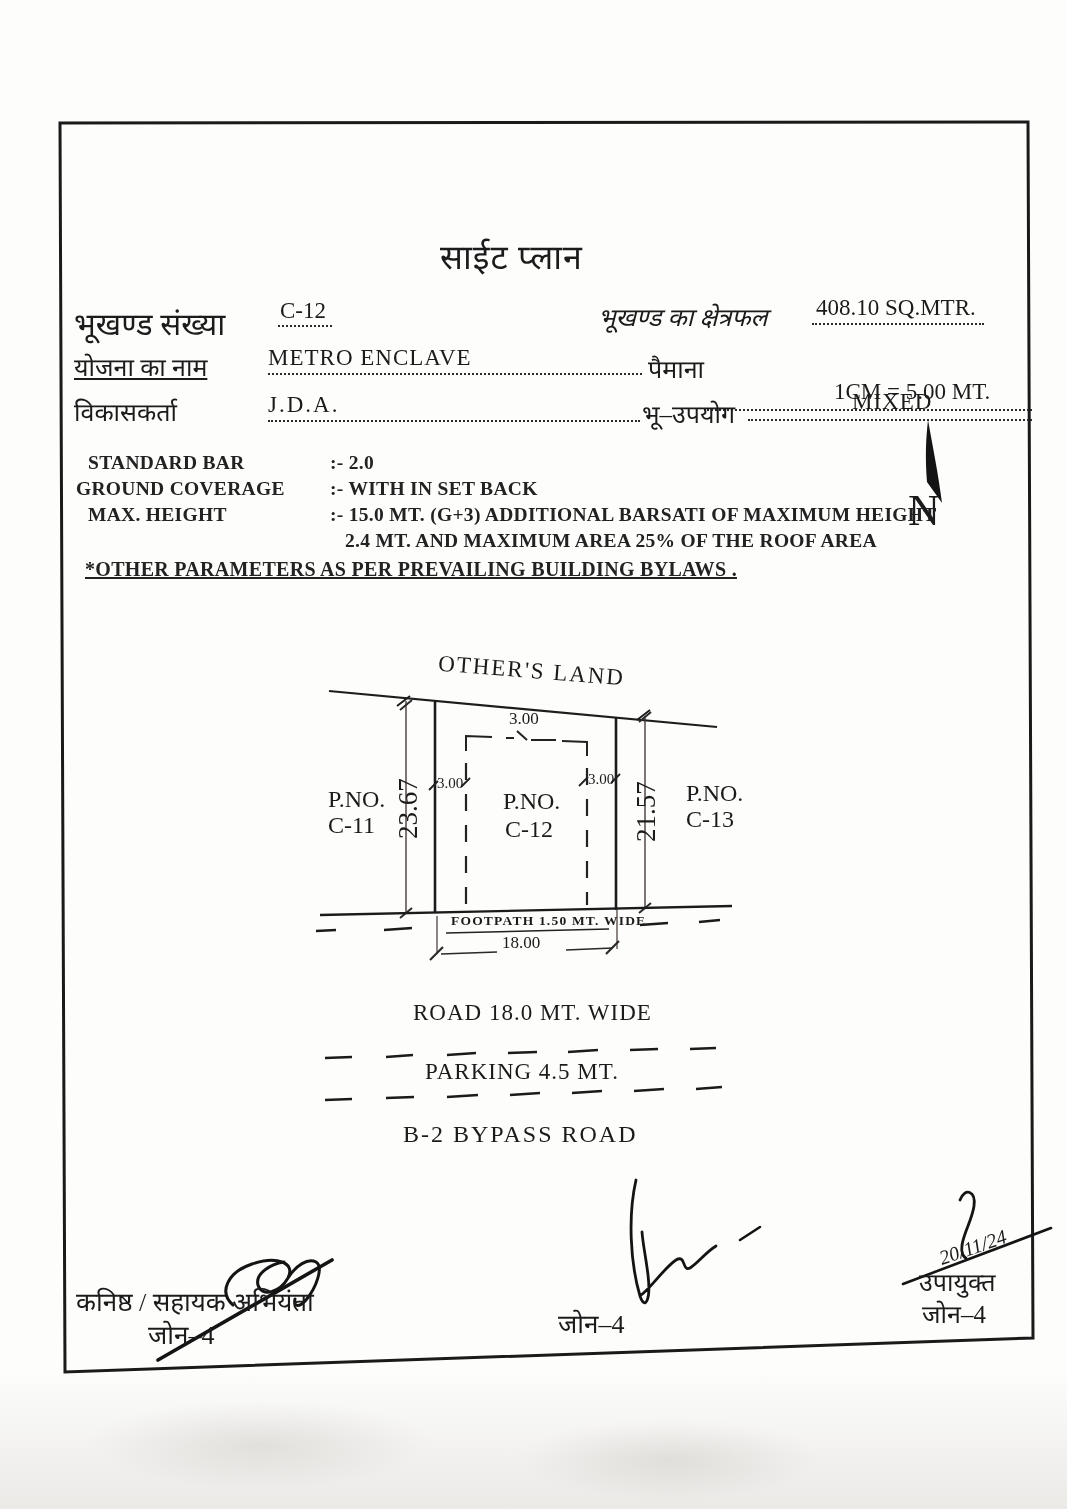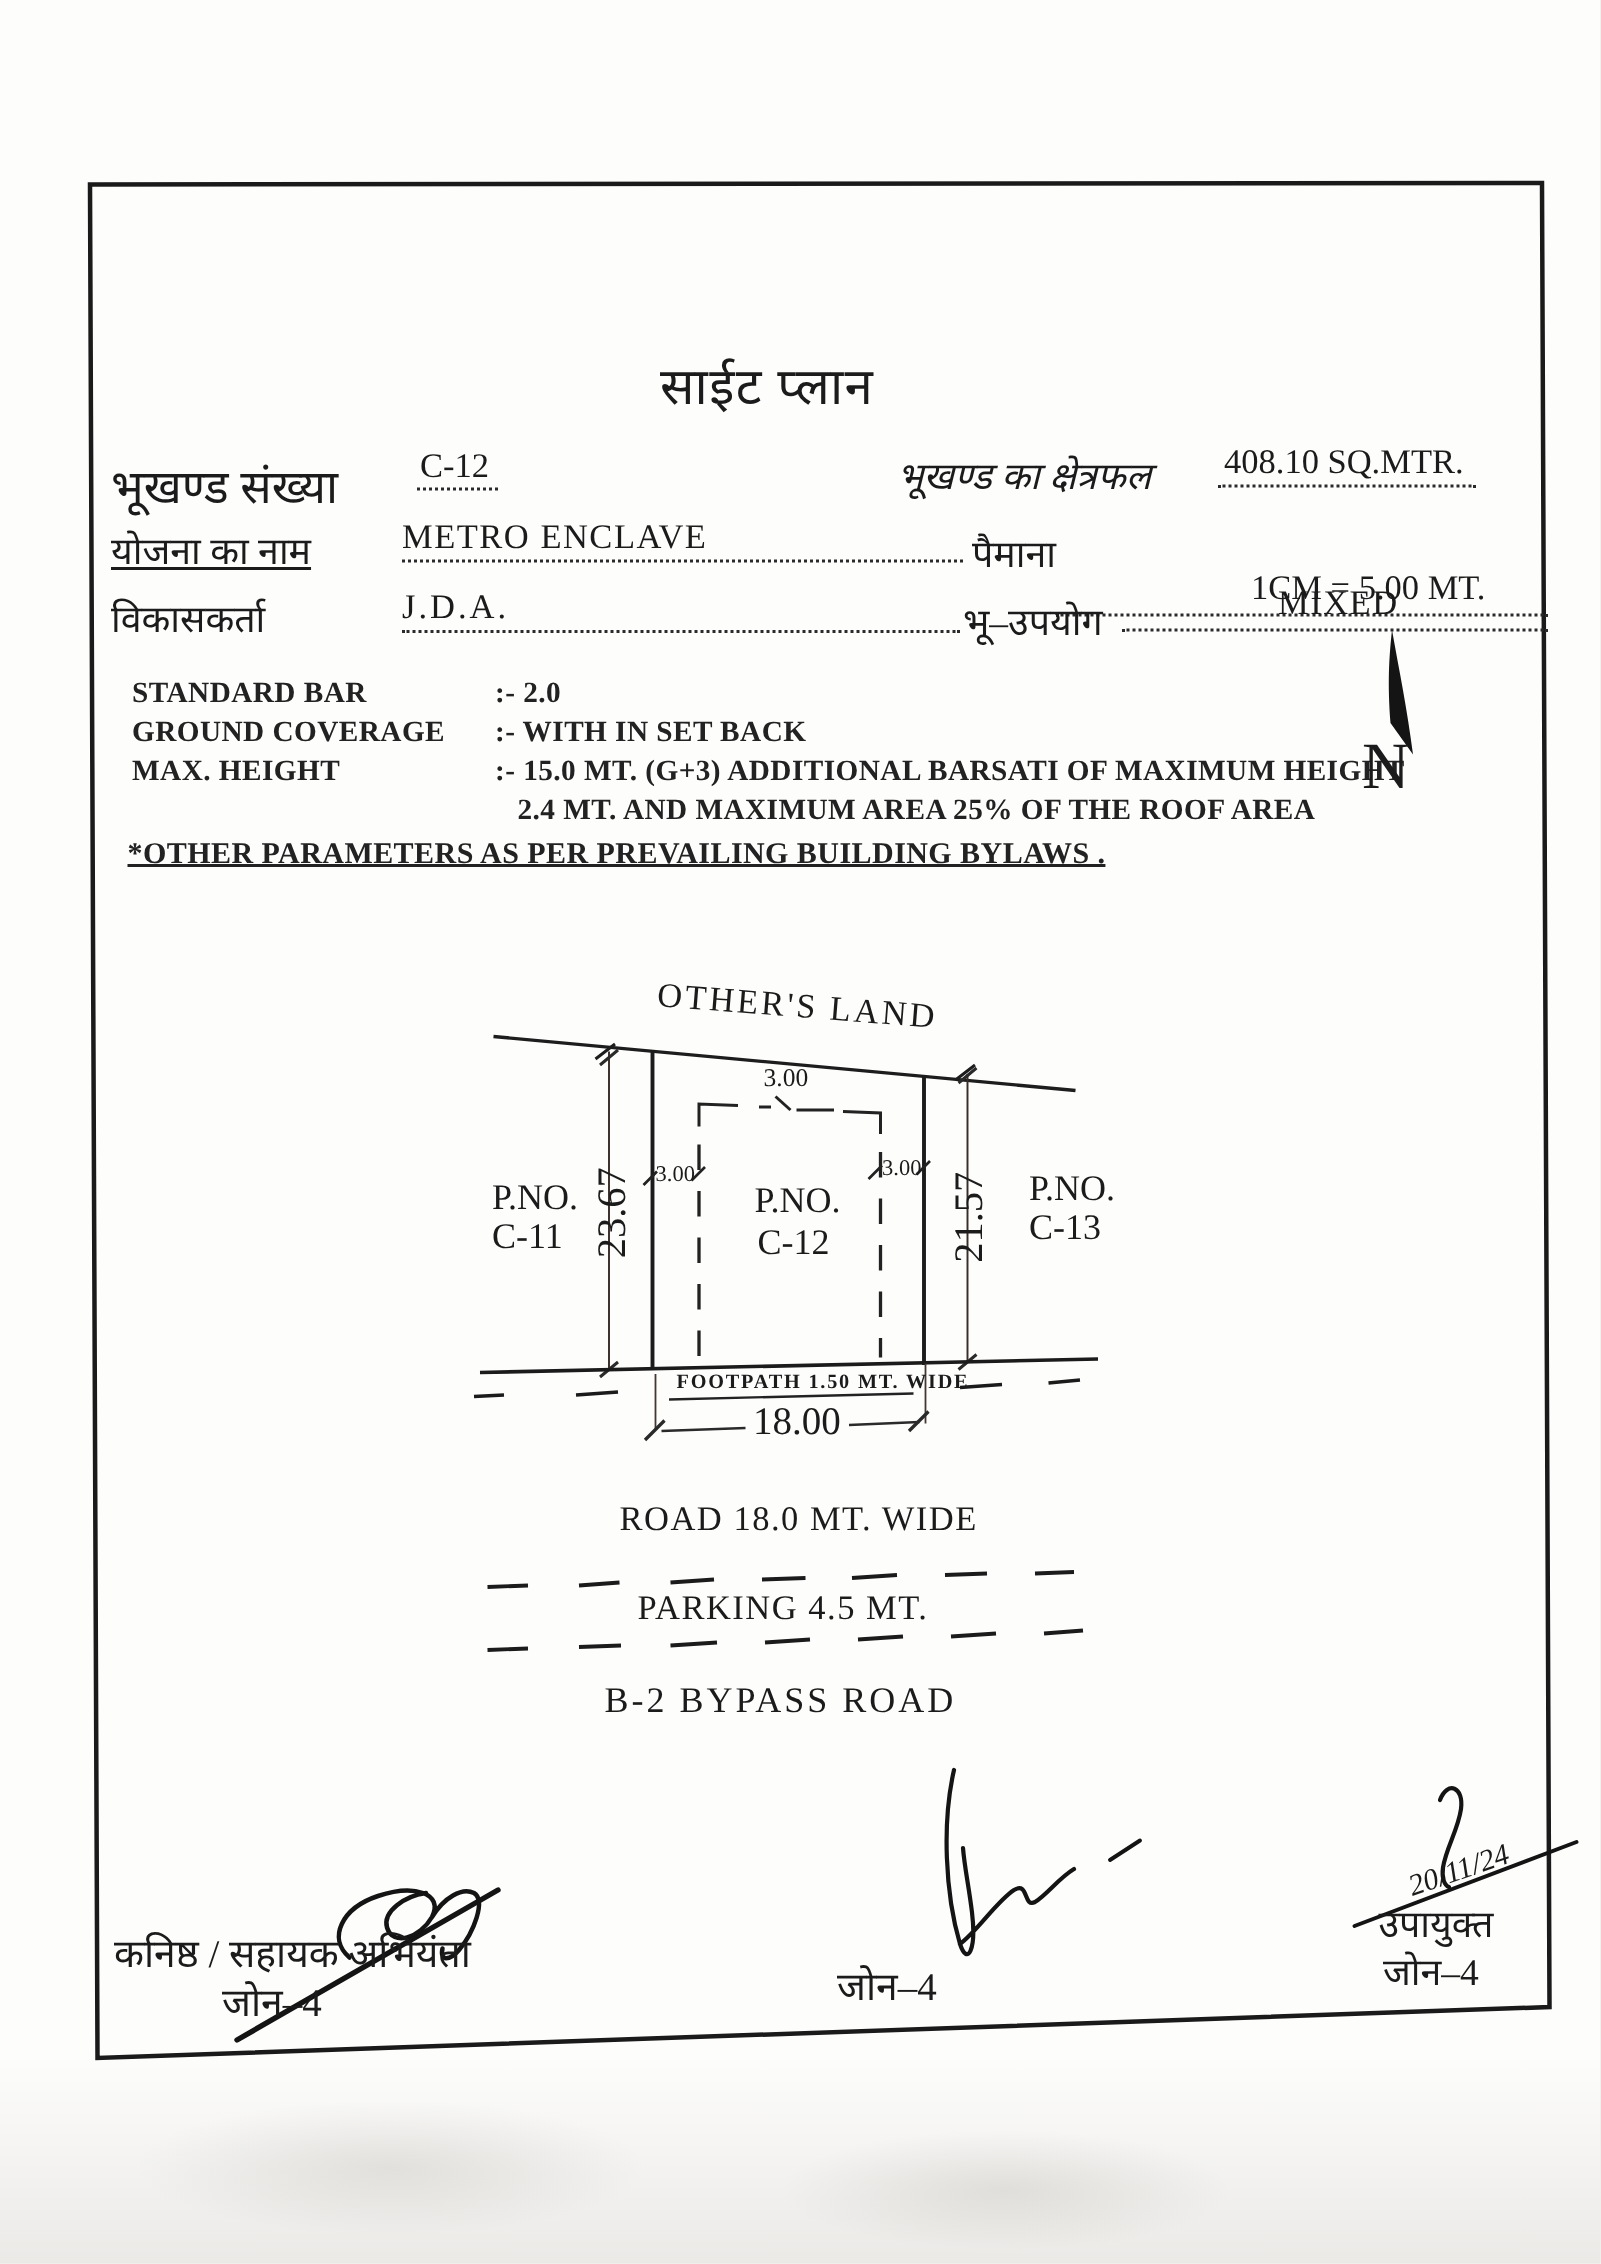--- a/index.html
+++ b/index.html
@@ -90,21 +90,21 @@
 
   <div class="abs hindi" style="left:74px;top:394px;font-size:25px;">विकासकर्ता</div>
   <div class="abs dotted" style="left:268px;top:392px;width:372px;font-size:23px;padding-bottom:2px;letter-spacing:2px;">J.D.A.</div>
 
   <div class="abs hindi" style="left:642px;top:396px;font-size:25px;">भू–उपयोग</div>
   <div class="abs dotted" style="left:748px;top:389px;width:284px;font-size:23px;padding-bottom:4px;padding-left:104px;box-sizing:border-box;letter-spacing:1px;">MIXED</div>
 
   <div class="abs param" style="left:88px;top:452px;">STANDARD BAR</div>
   <div class="abs param" style="left:330px;top:452px;">:- 2.0</div>
 
-  <div class="abs param" style="left:88px;top:478px;">GROUND COVERAGE</div>
+  <div class="abs param" style="left:76px;top:478px;">GROUND COVERAGE</div>
   <div class="abs param" style="left:330px;top:478px;">:- WITH IN SET BACK</div>
 
   <div class="abs param" style="left:88px;top:504px;">MAX. HEIGHT</div>
   <div class="abs param" style="left:330px;top:504px;">:- 15.0 MT. (G+3) ADDITIONAL BARSATI OF MAXIMUM HEIGHT</div>
   <div class="abs param" style="left:345px;top:530px;">2.4 MT. AND MAXIMUM AREA 25% OF THE ROOF AREA</div>
 
   <div class="abs param" style="left:85px;top:558px;font-size:20px;text-decoration:underline;">*OTHER  PARAMETERS AS PER PREVAILING  BUILDING BYLAWS .</div>
 
   <div class="abs" style="left:908px;top:485px;font-size:44px;">N</div>
 
@@ -120,21 +120,21 @@
   <div class="abs" style="left:686px;top:806px;font-size:24px;">C-13</div>
 
   <div class="abs rot-90" style="left:372px;top:793px;font-size:27px;width:72px;text-align:center;">23.67</div>
   <div class="abs rot-90" style="left:610px;top:796px;font-size:27px;width:72px;text-align:center;">21.57</div>
 
   <div class="abs" style="left:509px;top:709px;font-size:17px;">3.00</div>
   <div class="abs" style="left:437px;top:775px;font-size:15px;">3.00</div>
   <div class="abs" style="left:588px;top:771px;font-size:15px;">3.00</div>
 
   <div class="abs" style="left:451px;top:913px;font-size:13.5px;font-weight:600;letter-spacing:1.2px;">FOOTPATH 1.50 MT. WIDE</div>
-  <div class="abs" style="left:502px;top:933px;font-size:26px;">18.00</div>
+  <div class="abs" style="left:502px;top:933px;font-size:17px;">18.00</div>
 
   <div class="abs" style="left:413px;top:1000px;font-size:23px;letter-spacing:1px;">ROAD 18.0 MT. WIDE</div>
   <div class="abs" style="left:425px;top:1059px;font-size:23px;letter-spacing:1px;">PARKING 4.5 MT.</div>
   <div class="abs" style="left:403px;top:1121px;font-size:24px;letter-spacing:2px;">B-2  BYPASS  ROAD</div>
 
   <div class="abs hindi" style="left:76px;top:1283px;font-size:26px;">कनिष्ठ / सहायक अभियंता</div>
   <div class="abs hindi" style="left:148px;top:1316px;font-size:26px;">जोन–4</div>
 
   <div class="abs hindi" style="left:558px;top:1305px;font-size:26px;">जोन–4</div>
 

